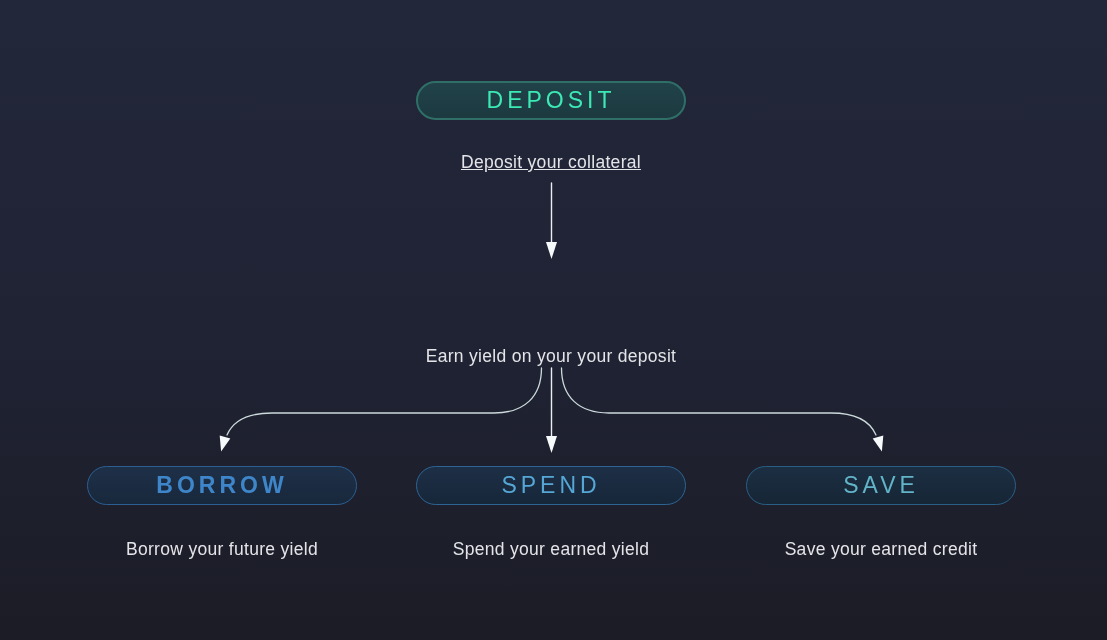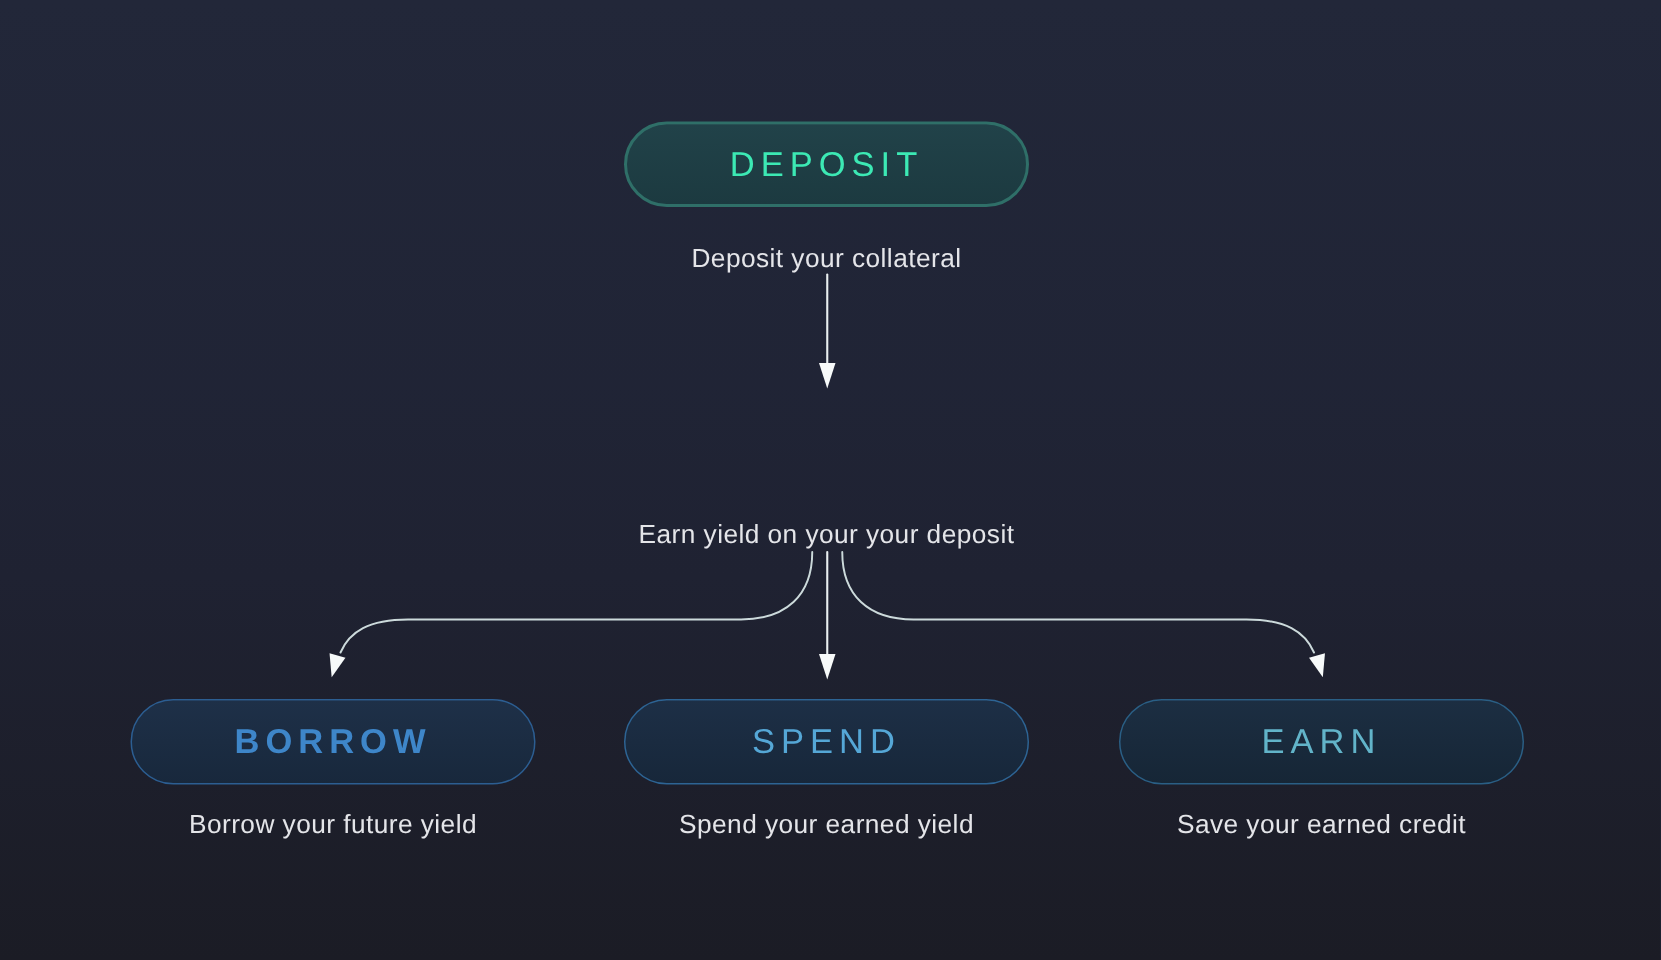--- a/index.html
+++ b/index.html
@@ -10,21 +10,21 @@
   }
   .stage {
     position: relative;
     width: 1107px;
     height: 640px;
     background: linear-gradient(180deg, #222739 0%, #20243576 40%, #1f2232 60%, #1b1c25 100%), #202436;
   }
   .pill {
     position: absolute;
     width: 270px;
-    height: 57px;
+    height: 39px;
     border-radius: 29px;
     display: flex;
     align-items: center;
     justify-content: center;
     font-size: 23px;
     letter-spacing: 4px;
     font-weight: 400;
     cursor: pointer;
   }
   .pill-deposit {
@@ -64,21 +64,21 @@
   .connector path, .connector line { fill: none; stroke-linecap: round; }
 </style>
 </head>
 <body>
 
 <div class="stage">
 
   <div class="pill pill-deposit" style="left:416px; top:81px;">
     <span>DEPOSIT</span>
   </div>
-  <div class="caption" style="left:386px; top:162px;">Deposit your collateral</div>
+  <div class="caption" style="left:386px; top:152px;text-decoration:underline;">Deposit your collateral</div>
 
   <svg class="connector" style="left:539px; top:182px;" width="25" height="80" viewBox="0 0 25 80">
     <line x1="12.5" y1="1" x2="12.5" y2="62" stroke="#e9eff0" stroke-width="1.4"></line>
     <polygon points="7,60 18,60 12.5,77" fill="#f7fafa"></polygon>
   </svg>
 
   <div class="caption" style="left:386px; top:346px;">Earn yield on your your deposit</div>
 
   <svg class="connector" style="left:0; top:365px;" width="1107" height="95" viewBox="0 0 1107 95">
 
@@ -96,17 +96,17 @@
     <span>BORROW</span>
   </div>
   <div class="caption" style="left:57px; top:539px;">Borrow your future yield</div>
 
   <div class="pill pill-spend" style="left:416px; top:466px;">
     <span>SPEND</span>
   </div>
   <div class="caption" style="left:386px; top:539px;">Spend your earned yield</div>
 
   <div class="pill pill-save" style="left:746px; top:466px;">
-    <span>EARN</span>
+    <span>SAVE</span>
   </div>
   <div class="caption" style="left:716px; top:539px;">Save your earned credit</div>
 
 </div>
 
 </body></html>

